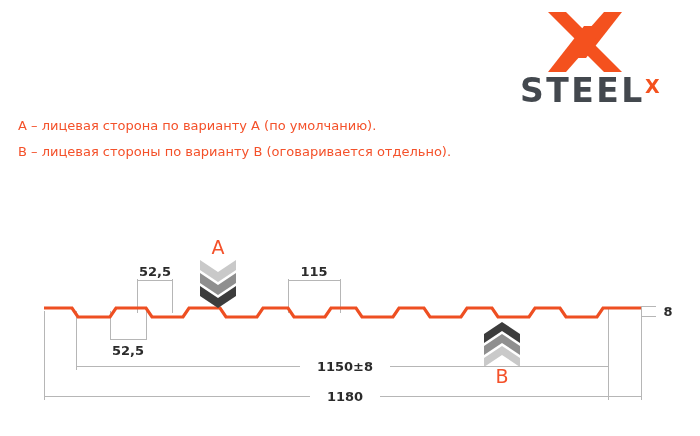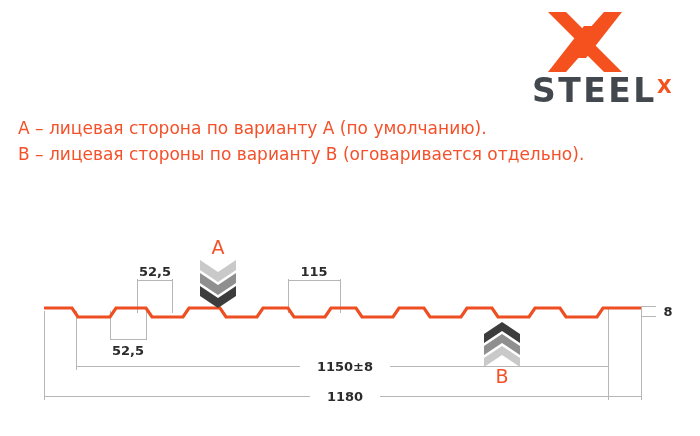--- a/index.html
+++ b/index.html
@@ -39,39 +39,38 @@
     line-height: 1;
     white-space: nowrap;
   }
   .wm-steel {
     font-family: "DejaVu Sans", sans-serif;
     font-weight: bold;
     font-size: 33px;
     letter-spacing: 2.5px;
     color: #43484e;
     vertical-align: baseline;
-    margin-left: 12px;
   }
   .wm-x {
     font-family: "DejaVu Sans", sans-serif;
     font-weight: bold;
     font-size: 19px;
     color: #f4511e;
     position: relative;
     top: -9px;
     left: 0px;
   }
 
   
   .legend-line {
     position: absolute;
     left: 18px;
     color: #f4512a;
     font-family: "DejaVu Sans", sans-serif;
-    font-size: 17px;
+    font-size: 13px;
     white-space: nowrap;
   }
   #legend-a { top: 118px; }
   #legend-b { top: 144px; }
 
   
   #drawing {
     position: absolute;
     left: 0;
     top: 0;

